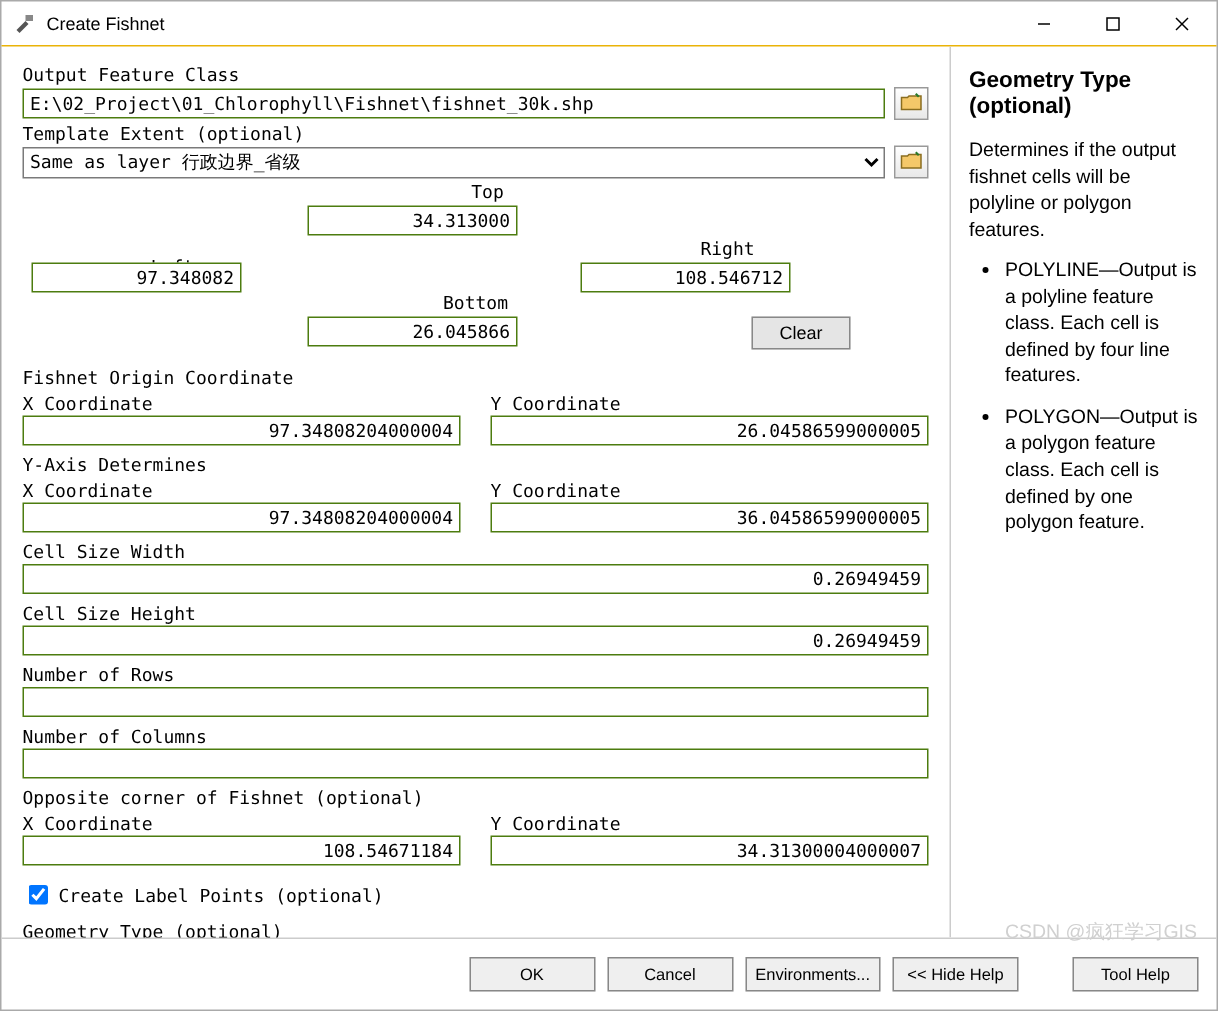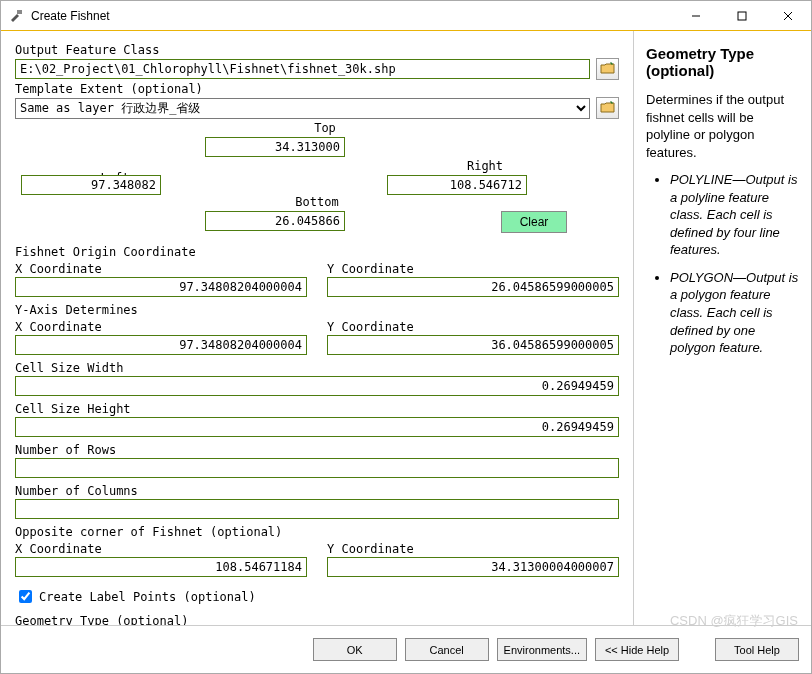--- a/index.html
+++ b/index.html
@@ -49,21 +49,21 @@
   .rightpane {
     width: 178px;
     border-left: 1px solid #ccc;
     padding: 10px 12px;
     font-family: Arial, sans-serif;
     font-size: 13px;
   }
   .rightpane h3 { font-size: 15px; margin: 4px 0 12px 0; font-weight: bold; }
   .rightpane p { margin: 0 0 10px 0; line-height: 1.35; }
   .rightpane ul { margin: 0; padding-left: 24px; }
-  .rightpane li { margin-bottom: 10px; line-height: 1.35; font-style: italic; }
+  .rightpane li { margin-bottom: 10px; line-height: 1.35; }
   .label { margin: 2px 0 1px 0; }
   .row { display: flex; align-items: center; gap: 6px; }
   input[type=text] {
     font-family: "NSimSun","SimSun", monospace;
     font-size: 12px;
     height: 20px;
     border: 1px solid #4d7c0f;
     padding: 1px 4px;
     background: #fff;
   }
@@ -86,21 +86,21 @@
     position: relative;
     height: 118px;
     margin-top: 2px;
   }
   .extentgrid .lbl { position: absolute; text-align: center; width: 60px; }
   .extentgrid input { position: absolute; width: 140px; }
   .clearbtn {
     position: absolute;
     width: 66px; height: 22px;
     border: 1px solid #888;
-    background: #86efac;
+    background: #e5e5e5;
     font-family: Tahoma, Arial;
     line-height: 20px;
     text-align: center;
   }
   .pair { display: flex; gap: 20px; }
   .pair > div { flex: 1; }
   .pair input { width: 100%; }
   .section { margin-top: 6px; }
   .checkbox-row { margin: 10px 0 8px 0; display: flex; align-items: center; gap: 4px; }
   .geom-select {

